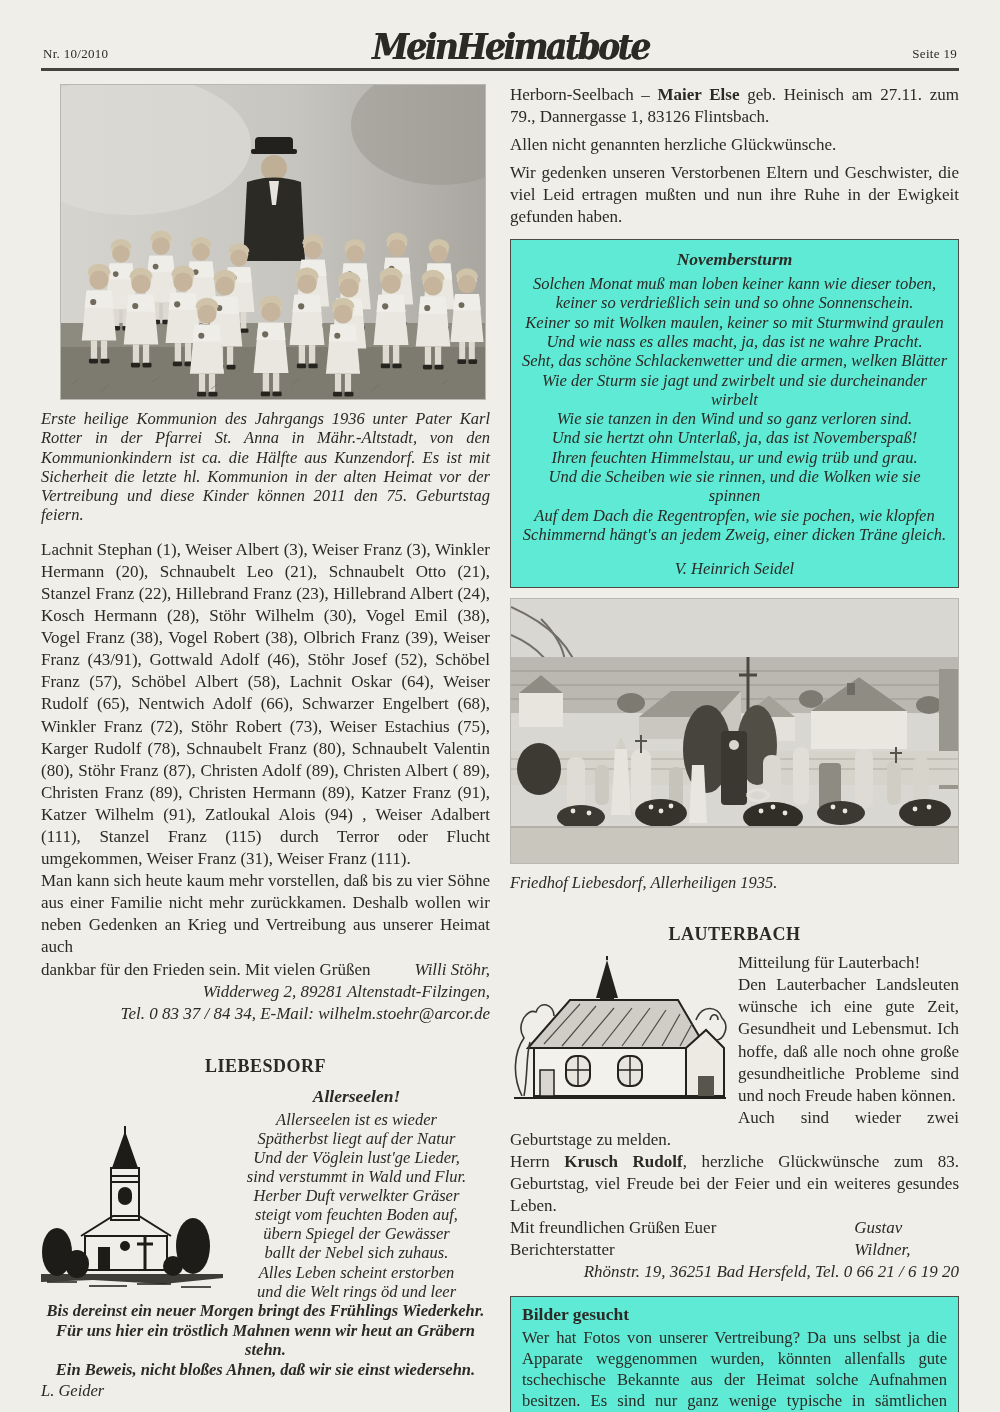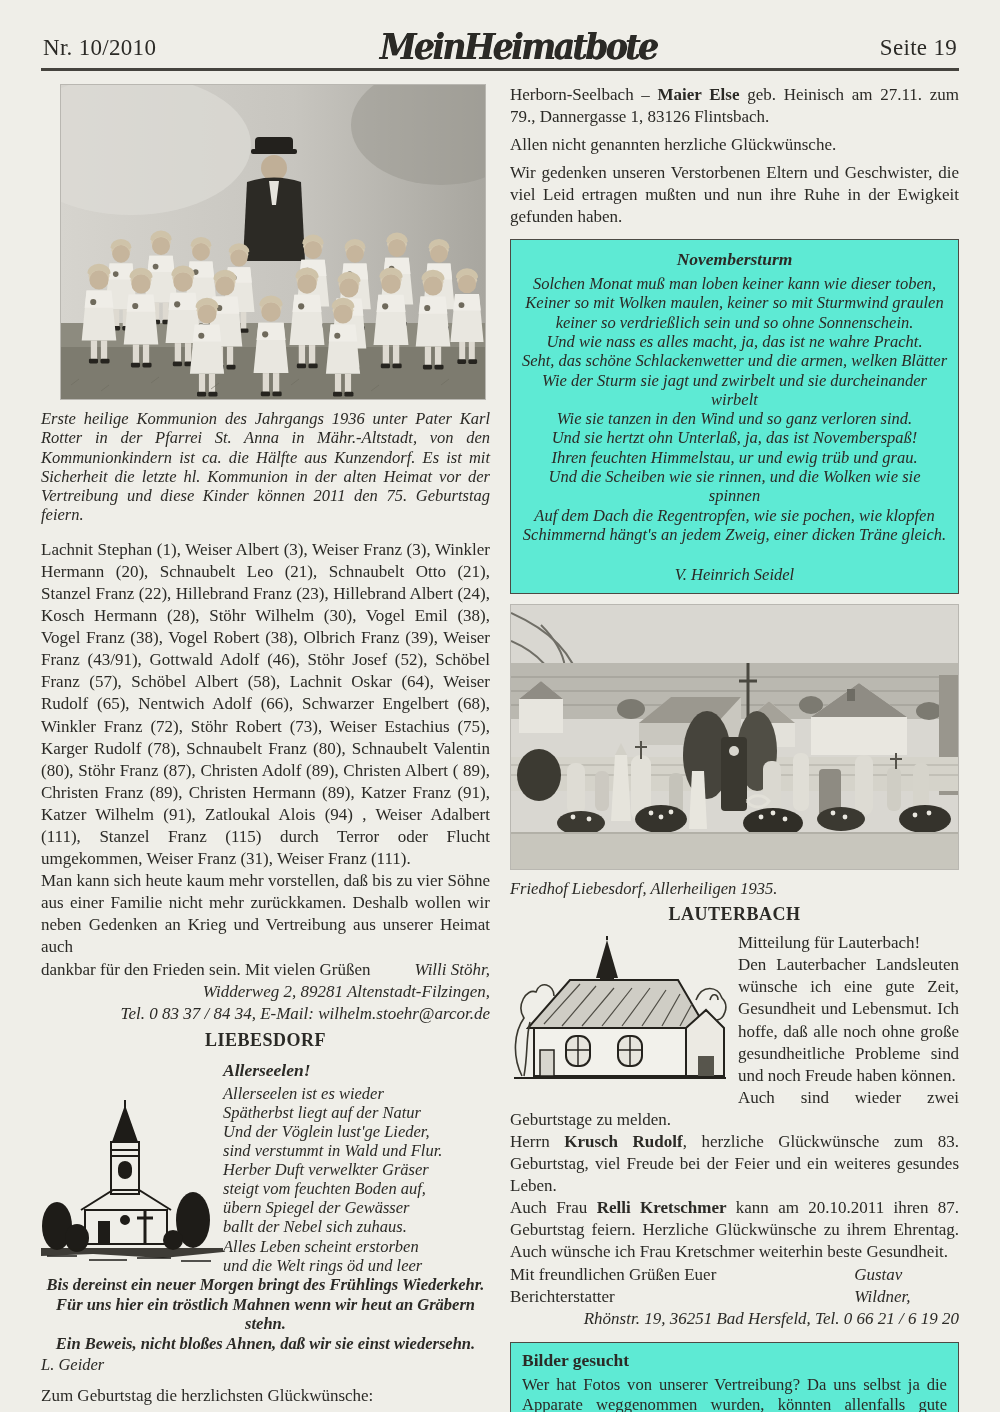--- a/index.html
+++ b/index.html
@@ -4,54 +4,54 @@
 <style>
   html,body { margin:0; padding:0; background:#d8d6d0; }
   .page {
     position:relative; width:1000px; height:1412px; margin:0 auto;
     background:#efeee8; box-sizing:border-box; padding:30px 41px 20px 41px;
     font-family:"Liberation Serif", serif; color:#2b2a26; font-size:17px;
     line-height:1.3; overflow:hidden;
   }
   
   .header { display:flex; justify-content:space-between; align-items:flex-end; padding:0 2px 5px 2px; }
-  .issue, .pageno { font-size:23px; letter-spacing:.3px;text-align:center; }
+  .issue, .pageno { font-size:13px; letter-spacing:.3px;text-align:center; }
   .masthead {
     font-family:"DejaVu Serif", serif; font-weight:bold; font-style:italic;
     font-size:33px; letter-spacing:-2.5px; line-height:1;
     transform:scaleY(1.08); text-shadow:.6px 0 0 #2b2a26;
   }
   .rule { height:3px; background:#45433e; margin:0 0 13px 0; }
   
   .cols { display:flex; gap:20px; }
   .col { width:449px; }
   p { margin:0; }
   .just { text-align:justify; }
   .gap6 { margin-top:6px; } .gap10 { margin-top:10px; } .gap14 { margin-top:14px; }
   .seg-b { font-weight:bold; }
   .ital { font-style:italic; }
   .cap { font-style:italic; font-size:16.5px; line-height:1.17; text-align:justify; margin-top:9px; }
   .sig-flex { display:flex; justify-content:space-between;gap:40px; }
   .right-line { text-align:right; font-style:italic; }
-  h3.sect { margin:4px 0 6px 0; text-align:center; font-size:18px; font-weight:bold; letter-spacing:.5px; }
+  h3.sect { margin:30px 0 6px 0; text-align:center; font-size:18px; font-weight:bold; letter-spacing:.5px; }
   
   figure { margin:0; }
   .photo { display:block; background:#c9c7c1; border:1px solid #b9b7b1; }
   
   .poem-flex { display:flex; align-items:flex-start; }
   .church1 { flex:none; width:182px; padding-top:40px; }
-  .poem-right { flex:1; text-align:left; font-style:italic; font-size:16.5px; line-height:1.16; padding-top:2px; }
+  .poem-right { flex:1; text-align:center; font-style:italic; font-size:16.5px; line-height:1.16; padding-top:2px; }
   .poem-title { font-weight:bold; font-size:17.5px; margin-bottom:3px; }
   .poem-wide { text-align:center; font-style:italic; font-size:16.5px; line-height:1.2;font-weight:bold; }
   .poem-credit { text-align:left; font-style:italic; font-size:16.5px; padding-right:12px; }
   
   .box { border:1.5px solid #4c4a44; background:#5eead4; padding:7px 11px; box-sizing:border-box; }
   .box-storm { text-align:center; font-style:italic; font-size:16.5px; line-height:1.17; padding:9px 10px; margin-top:10px; }
   .storm-title { font-weight:bold; font-size:17.5px; margin-bottom:5px; }
-  .storm-credit { margin-top:21px; }
+  .storm-credit { margin-top:15px; }
   .box-bilder { margin-top:12px; font-size:16.6px; line-height:1.25; }
   .bilder-title { text-align:left; font-weight:bold; font-size:17.5px; margin-bottom:3px; }
   
   .laut { overflow:visible; }
   .church2 { float:left; width:218px; height:158px; margin:4px 10px 2px 0; }
   .laut p { text-align:justify; }
 </style>
 </head>
 <body>
 
@@ -194,22 +194,22 @@
 
     <div class="col">
 
       <p class="just"><span>Herborn-Seelbach – </span><span class="seg-b">Maier Else</span><span> geb. Heinisch am 27.11. zum 79., Dannergasse 1, 83126 Flintsbach.</span></p>
       <p class="gap6">Allen nicht genannten herzliche Glückwünsche.</p>
       <p class="just gap6">Wir gedenken unseren Verstorbenen Eltern und Geschwister, die viel Leid ertragen mußten und nun ihre Ruhe in der Ewigkeit gefunden haben.</p>
 
       <div class="box box-storm">
         <div class="storm-title">Novembersturm</div>
         <div>Solchen Monat muß man loben keiner kann wie dieser toben,</div>
+        <div>keiner so verdrießlich sein und so ohne Sonnenschein.</div>
         <div>Keiner so mit Wolken maulen, keiner so mit Sturmwind graulen</div>
-        <div>keiner so verdrießlich sein und so ohne Sonnenschein.</div>
         <div>Und wie nass es alles macht, ja, das ist ne wahre Pracht.</div>
         <div>Seht, das schöne Schlackenwetter und die armen, welken Blätter</div>
         <div>Wie der Sturm sie jagt und zwirbelt und sie durcheinander wirbelt</div>
         <div>Wie sie tanzen in den Wind und so ganz verloren sind.</div>
         <div>Und sie hertzt ohn Unterlaß, ja, das ist Novemberspaß!</div>
         <div>Ihren feuchten Himmelstau, ur und ewig trüb und grau.</div>
         <div>Und die Scheiben wie sie rinnen, und die Wolken wie sie spinnen</div>
         <div>Auf dem Dach die Regentropfen, wie sie pochen, wie klopfen</div>
         <div>Schimmernd hängt's an jedem Zweig, einer dicken Träne gleich.</div>
         <div class="storm-credit">V. Heinrich Seidel</div>
@@ -345,21 +345,20 @@
             <path d="M200 64 C202 56 208 58 208 64"></path>
           </g>
           <path d="M4 142 H216" stroke="#24221d" stroke-width="2"></path>
         </svg>
         <p>Mitteilung für Lauterbach!</p>
         <p>Den Lauterbacher Landsleuten wünsche ich eine gute Zeit, Gesundheit und Lebensmut. Ich hoffe, daß alle noch ohne große gesundheitliche Probleme sind und noch Freude haben können.</p>
         <p>Auch sind wieder zwei Geburtstage zu melden.</p>
       </div>
 
       <p class="just" style="clear:both;"><span>Herrn </span><span class="seg-b">Krusch Rudolf</span><span>, herzliche Glückwünsche zum 83. Geburtstag, viel Freude bei der Feier und ein weiteres gesundes Leben.</span></p>
-      <p class="just"><span>Auch Frau </span><span class="seg-b">Relli Kretschmer</span><span> kann am 20.10.2011 ihren 87. Geburtstag feiern. Herzliche Glückwünsche zu ihrem Ehrentag. Auch wünsche ich Frau Kretschmer weiterhin beste Gesundheit.</span></p>
       <div class="sig-flex">
         <span>Mit freundlichen Grüßen Euer Berichterstatter</span>
         <span class="ital">Gustav Wildner,</span>
       </div>
       <p class="right-line">Rhönstr. 19, 36251 Bad Hersfeld, Tel. 0 66 21 / 6 19 20</p>
 
       <div class="box box-bilder">
         <div class="bilder-title">Bilder gesucht</div>
         <p class="just">Wer hat Fotos von unserer Vertreibung? Da uns selbst ja die Apparate weggenommen wurden, könnten allenfalls gute tschechische Bekannte aus der Heimat solche Aufnahmen besitzen. Es sind nur ganz wenige typische in sämtlichen einschlägigen Abhandlungen im Umlauf.</p>
 

